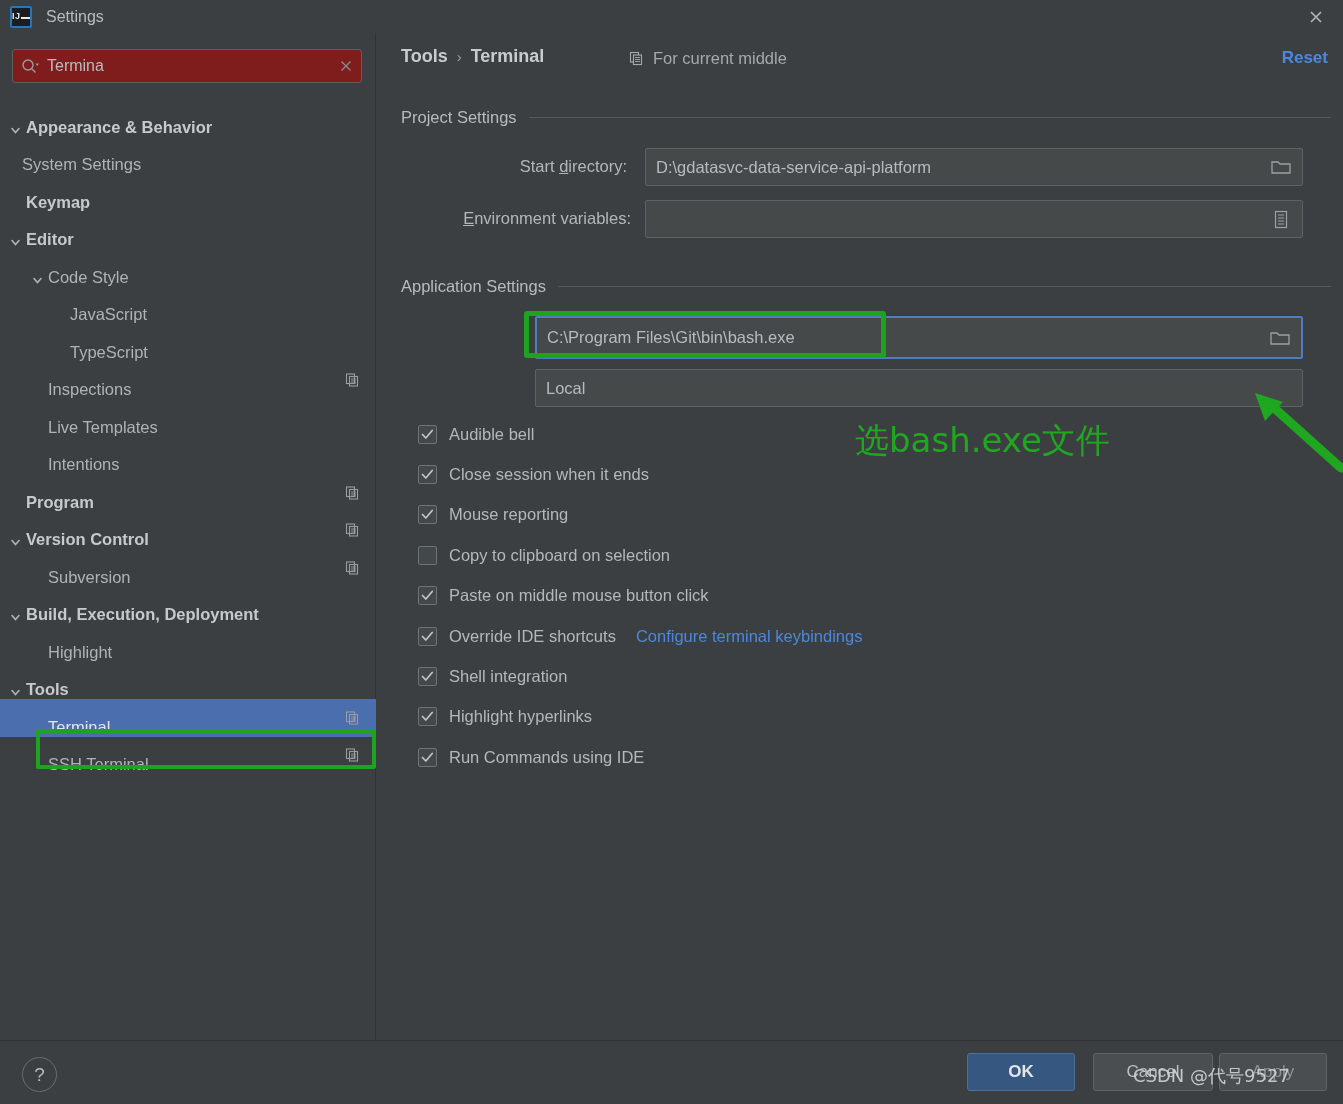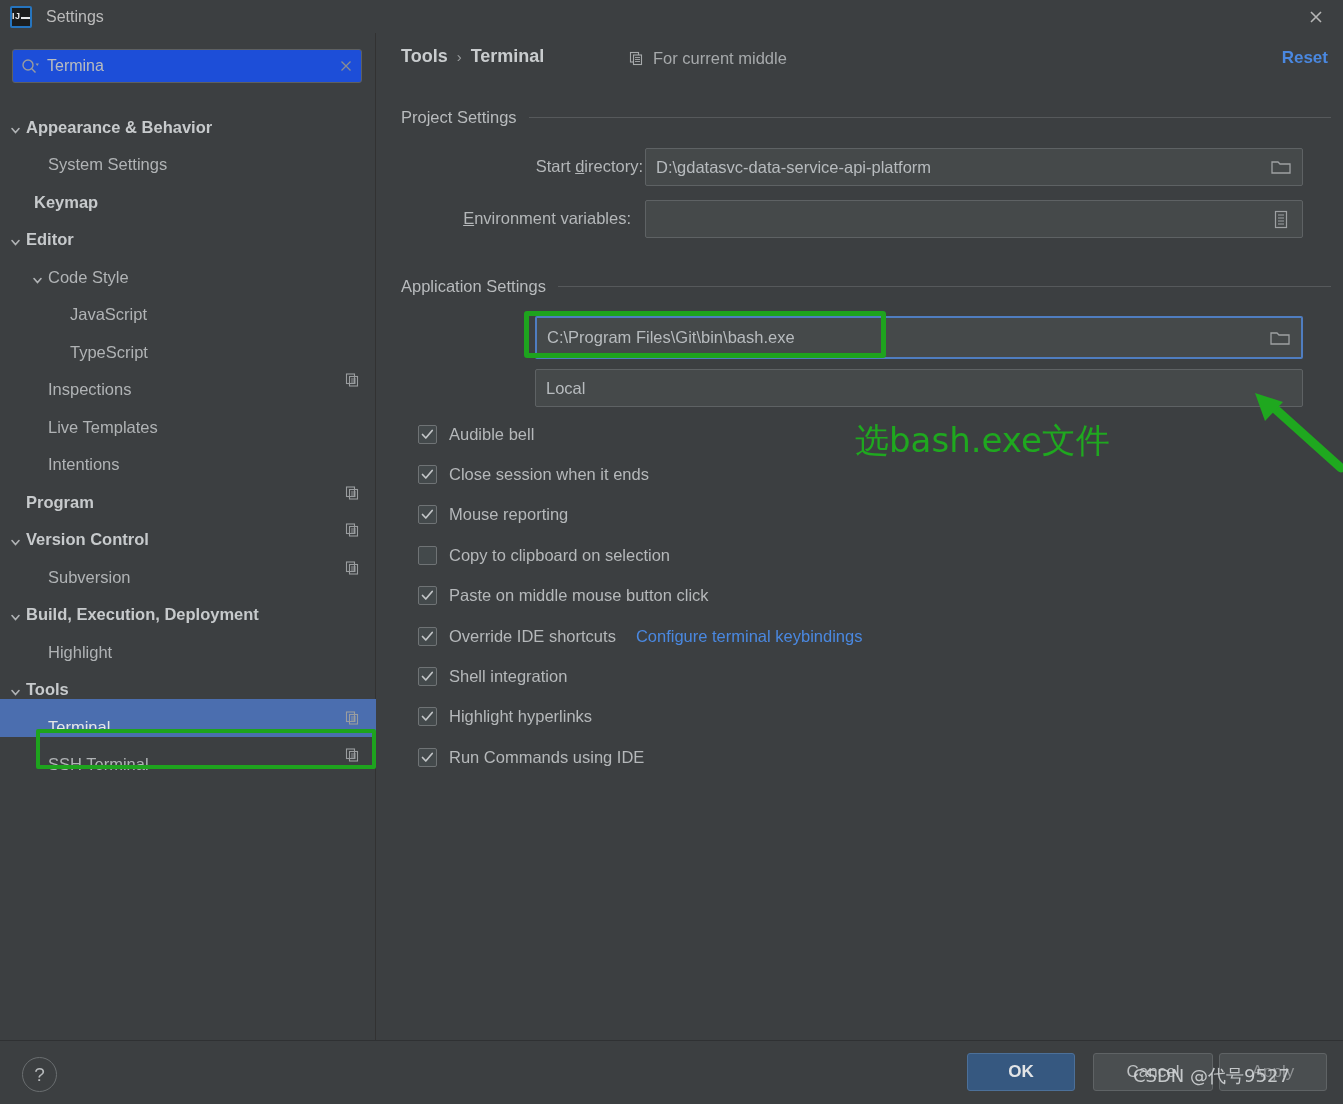--- a/index.html
+++ b/index.html
@@ -51,21 +51,21 @@
   
   .sidebar {
     position: absolute; left: 0; top: 33px;
     width: 376px; height: 1007px;
     background: #3c3f41;
     border-right: 1px solid #323232;
   }
   .search-wrap {
     position: absolute; left: 12px; top: 16px;
     width: 350px; height: 34px;
-    background: #1d4ed8;
+    background: #7f1d1d;
     border: 1px solid #5e6060;
     border-radius: 3px;
     display: flex; align-items: center;
   }
   .search-icon-box {
     width: 34px; height: 100%;
     display: flex; align-items: center; justify-content: center;
     color: #9a9c9e;
   }
   .search-input-text {
@@ -308,29 +308,29 @@
     </div>
     <div class="tree" id="tree">
         <div class="tree-row bold" style="padding-left: 4px;">
           <span class="chev">
             <svg width="13" height="13" viewBox="0 0 13 13">
               <path d="M3 4.5 L6.5 8.5 L10 4.5" stroke="currentColor" stroke-width="1.6" fill="none" stroke-linecap="round"></path>
             </svg>
           </span>
           <span class="tree-label">Appearance &amp; Behavior</span>
         </div>
-        <div class="tree-row" style="padding-left: 26px;">
+        <div class="tree-row" style="">
           <span class="chev empty">
             <svg width="13" height="13" viewBox="0 0 13 13">
               <path d="M3 4.5 L6.5 8.5 L10 4.5" stroke="currentColor" stroke-width="1.6" fill="none" stroke-linecap="round"></path>
             </svg>
           </span>
           <span class="tree-label">System Settings</span>
         </div>
-        <div class="tree-row bold" style="padding-left: 12px;">
+        <div class="tree-row bold" style="padding-left: 4px;">
           <span class="chev empty">
             <svg width="13" height="13" viewBox="0 0 13 13">
               <path d="M3 4.5 L6.5 8.5 L10 4.5" stroke="currentColor" stroke-width="1.6" fill="none" stroke-linecap="round"></path>
             </svg>
           </span>
           <span class="tree-label">Keymap</span>
         </div>
         <div class="tree-row bold" style="padding-left: 4px;">
           <span class="chev">
             <svg width="13" height="13" viewBox="0 0 13 13">
@@ -516,21 +516,21 @@
       <span>For current middle</span>
     </div>
 
     <div class="reset-link">Reset</div>
 
     <div class="group-header" style="left:24px; top:75px;">
       <span class="gh-text">Project Settings</span>
       <span class="gh-line"></span>
     </div>
 
-    <div class="field-label" style="left:36px; top:124px; width:230px;">
+    <div class="field-label" style="left:20px; top:124px; width:230px;">
       <span>Start </span><span class="mn">d</span><span>irectory:</span>
     </div>
     <div class="textfield" style="left:268px; top:115px; width:658px; height:38px;">
       <span class="val">D:\gdatasvc-data-service-api-platform</span>
       <span class="fld-btn">
         <svg width="22" height="18" viewBox="0 0 22 18">
           <path d="M2 4 h6 l2 2 h10 v9 h-18 z" stroke="currentColor" stroke-width="1.3" fill="none"></path>
         </svg>
       </span>
     </div>

